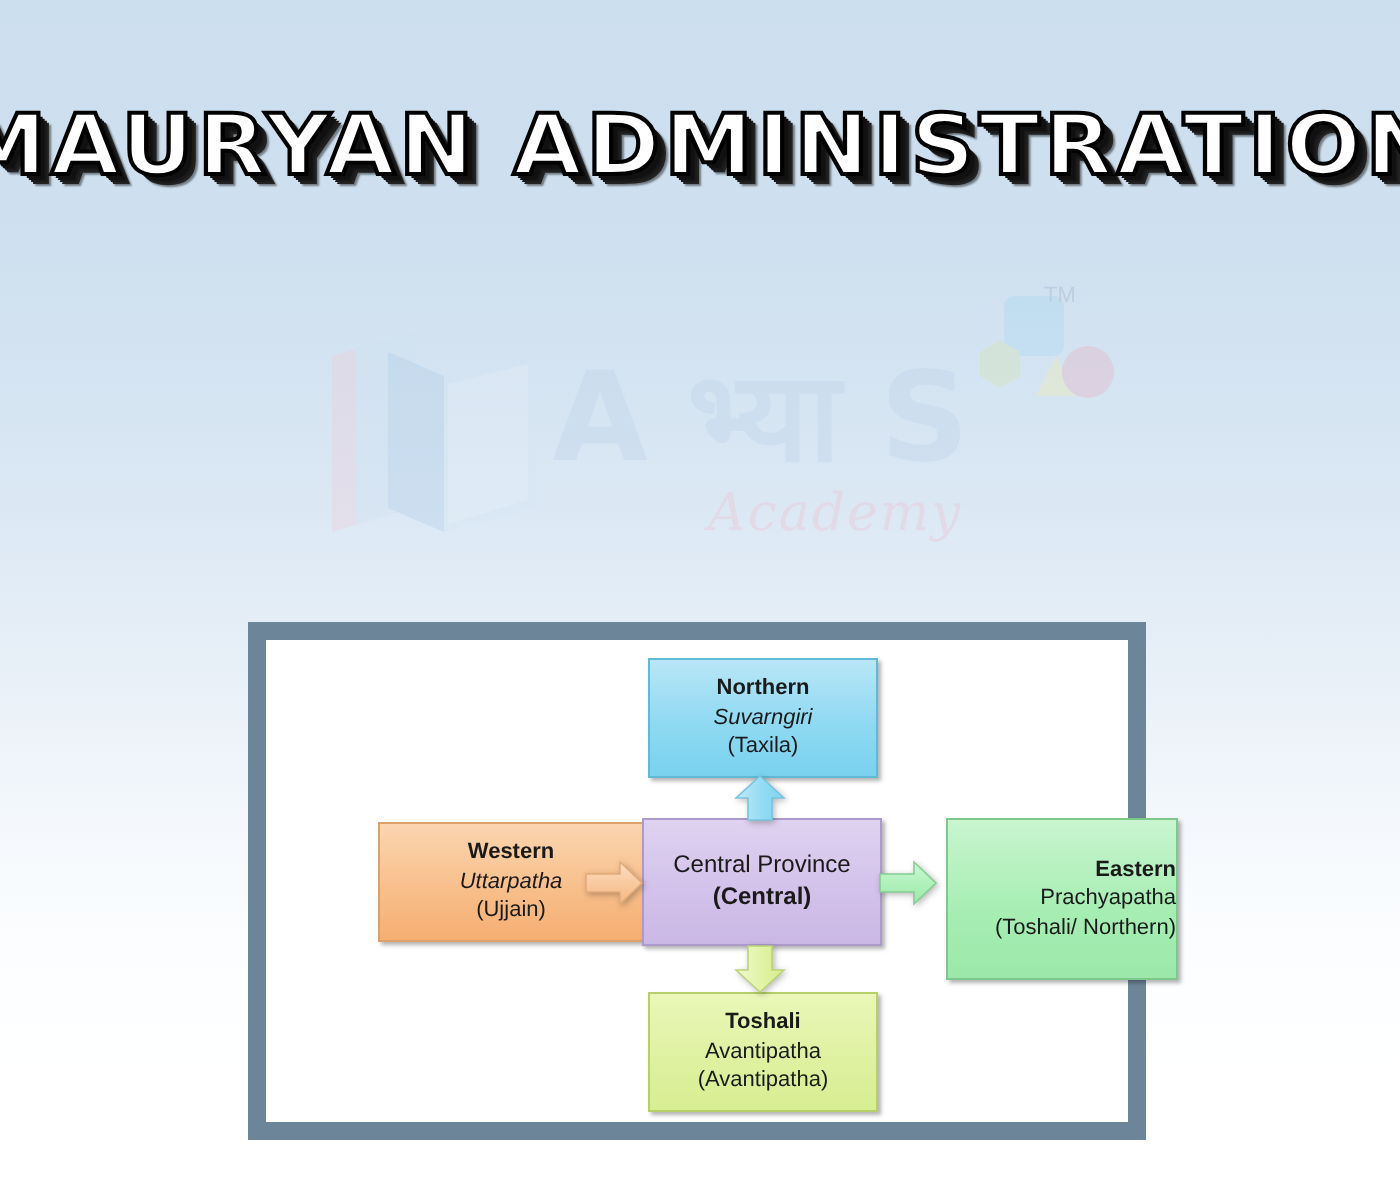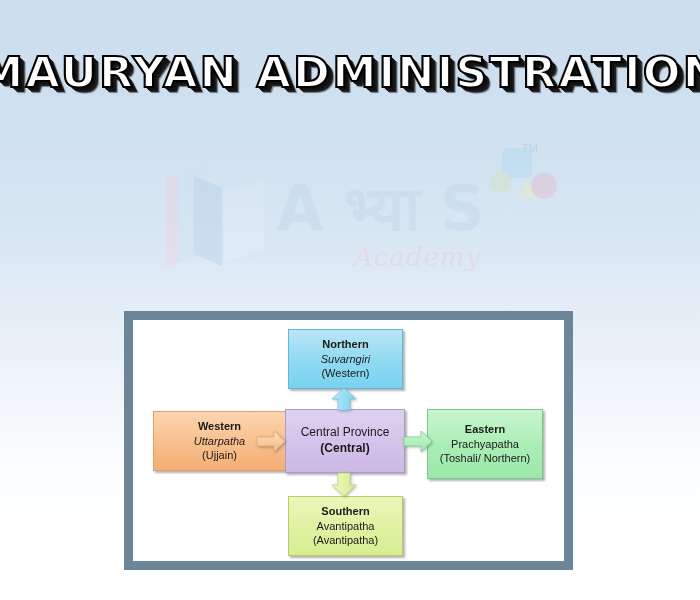--- a/index.html
+++ b/index.html
@@ -104,20 +104,21 @@
   
   #frame {
     position: absolute;
     left: 124px;
     top: 311px;
     width: 449px;
     height: 259px;
     background: #ffffff;
     border: 9px solid #6c8599;
     box-sizing: border-box;
+    padding-left: 36px;
   }
   #canvas {
     position: relative;
     width: 100%;
     height: 100%;
     background: #ffffff;
   }
 
   .node {
     position: absolute;
@@ -150,23 +151,24 @@
     border-color: #dda06a;
     margin-left: 11px;
   }
   #node-central {
     left: 152px; top: 89px; width: 120px; height: 64px;
     background: linear-gradient(to bottom, #ded2f0 0%, #d3c2ea 55%, #cbb8e6 100%);
     border-color: #ab9acb;
     font-size: 12px;
   }
   #node-east {
-    left: 294px; top: 89px; width: 116px; height: 70px;
+    left: 304px; top: 89px; width: 116px; height: 81px;
     background: linear-gradient(to bottom, #c9f5cf 0%, #a8eeb4 55%, #9be8aa 100%);
     border-color: #7ec88c;
+    align-items: flex-end;
   }
   #node-south {
     left: 155px; top: 176px; width: 115px; height: 60px;
     background: linear-gradient(to bottom, #eaf7b9 0%, #dff1a1 55%, #d7ee92 100%);
     border-color: #b6cf68;
   }
 
   .arrow {
     position: absolute;
     filter: drop-shadow(1.5px 1.5px 1.5px rgba(0,0,0,.28));
@@ -205,42 +207,42 @@
     </svg>
     <div id="wm-tm">TM</div>
   </div>
 
   <div id="frame">
     <div id="canvas">
 
       <div class="node" id="node-north">
         <div class="ttl">Northern</div>
         <div class="ital">Suvarngiri</div>
-        <div class="sub">(Western)</div>
+        <div class="sub">(Taxila)</div>
       </div>
 
       <div class="node" id="node-west">
         <div class="ttl">Western</div>
         <div class="ital">Uttarpatha</div>
         <div class="sub">(Ujjain)</div>
       </div>
 
       <div class="node" id="node-central">
         <div>Central Province</div>
         <div class="ttl">(Central)</div>
       </div>
 
       <div class="node" id="node-east">
         <div class="ttl">Eastern</div>
         <div>Prachyapatha</div>
         <div class="sub">(Toshali/ Northern)</div>
       </div>
 
       <div class="node" id="node-south">
-        <div class="ttl">Southern</div>
+        <div class="ttl">Toshali</div>
         <div>Avantipatha</div>
         <div class="sub">(Avantipatha)</div>
       </div>
 
       <svg class="arrow" id="arrow-up" viewBox="0 0 26 24">
         <defs>
           <linearGradient id="gUp" x1="0" y1="0" x2="1" y2="0">
             <stop offset="0%" stop-color="#bfe9f8"></stop>
             <stop offset="55%" stop-color="#93dcf3"></stop>
             <stop offset="100%" stop-color="#7ed3ef"></stop>

